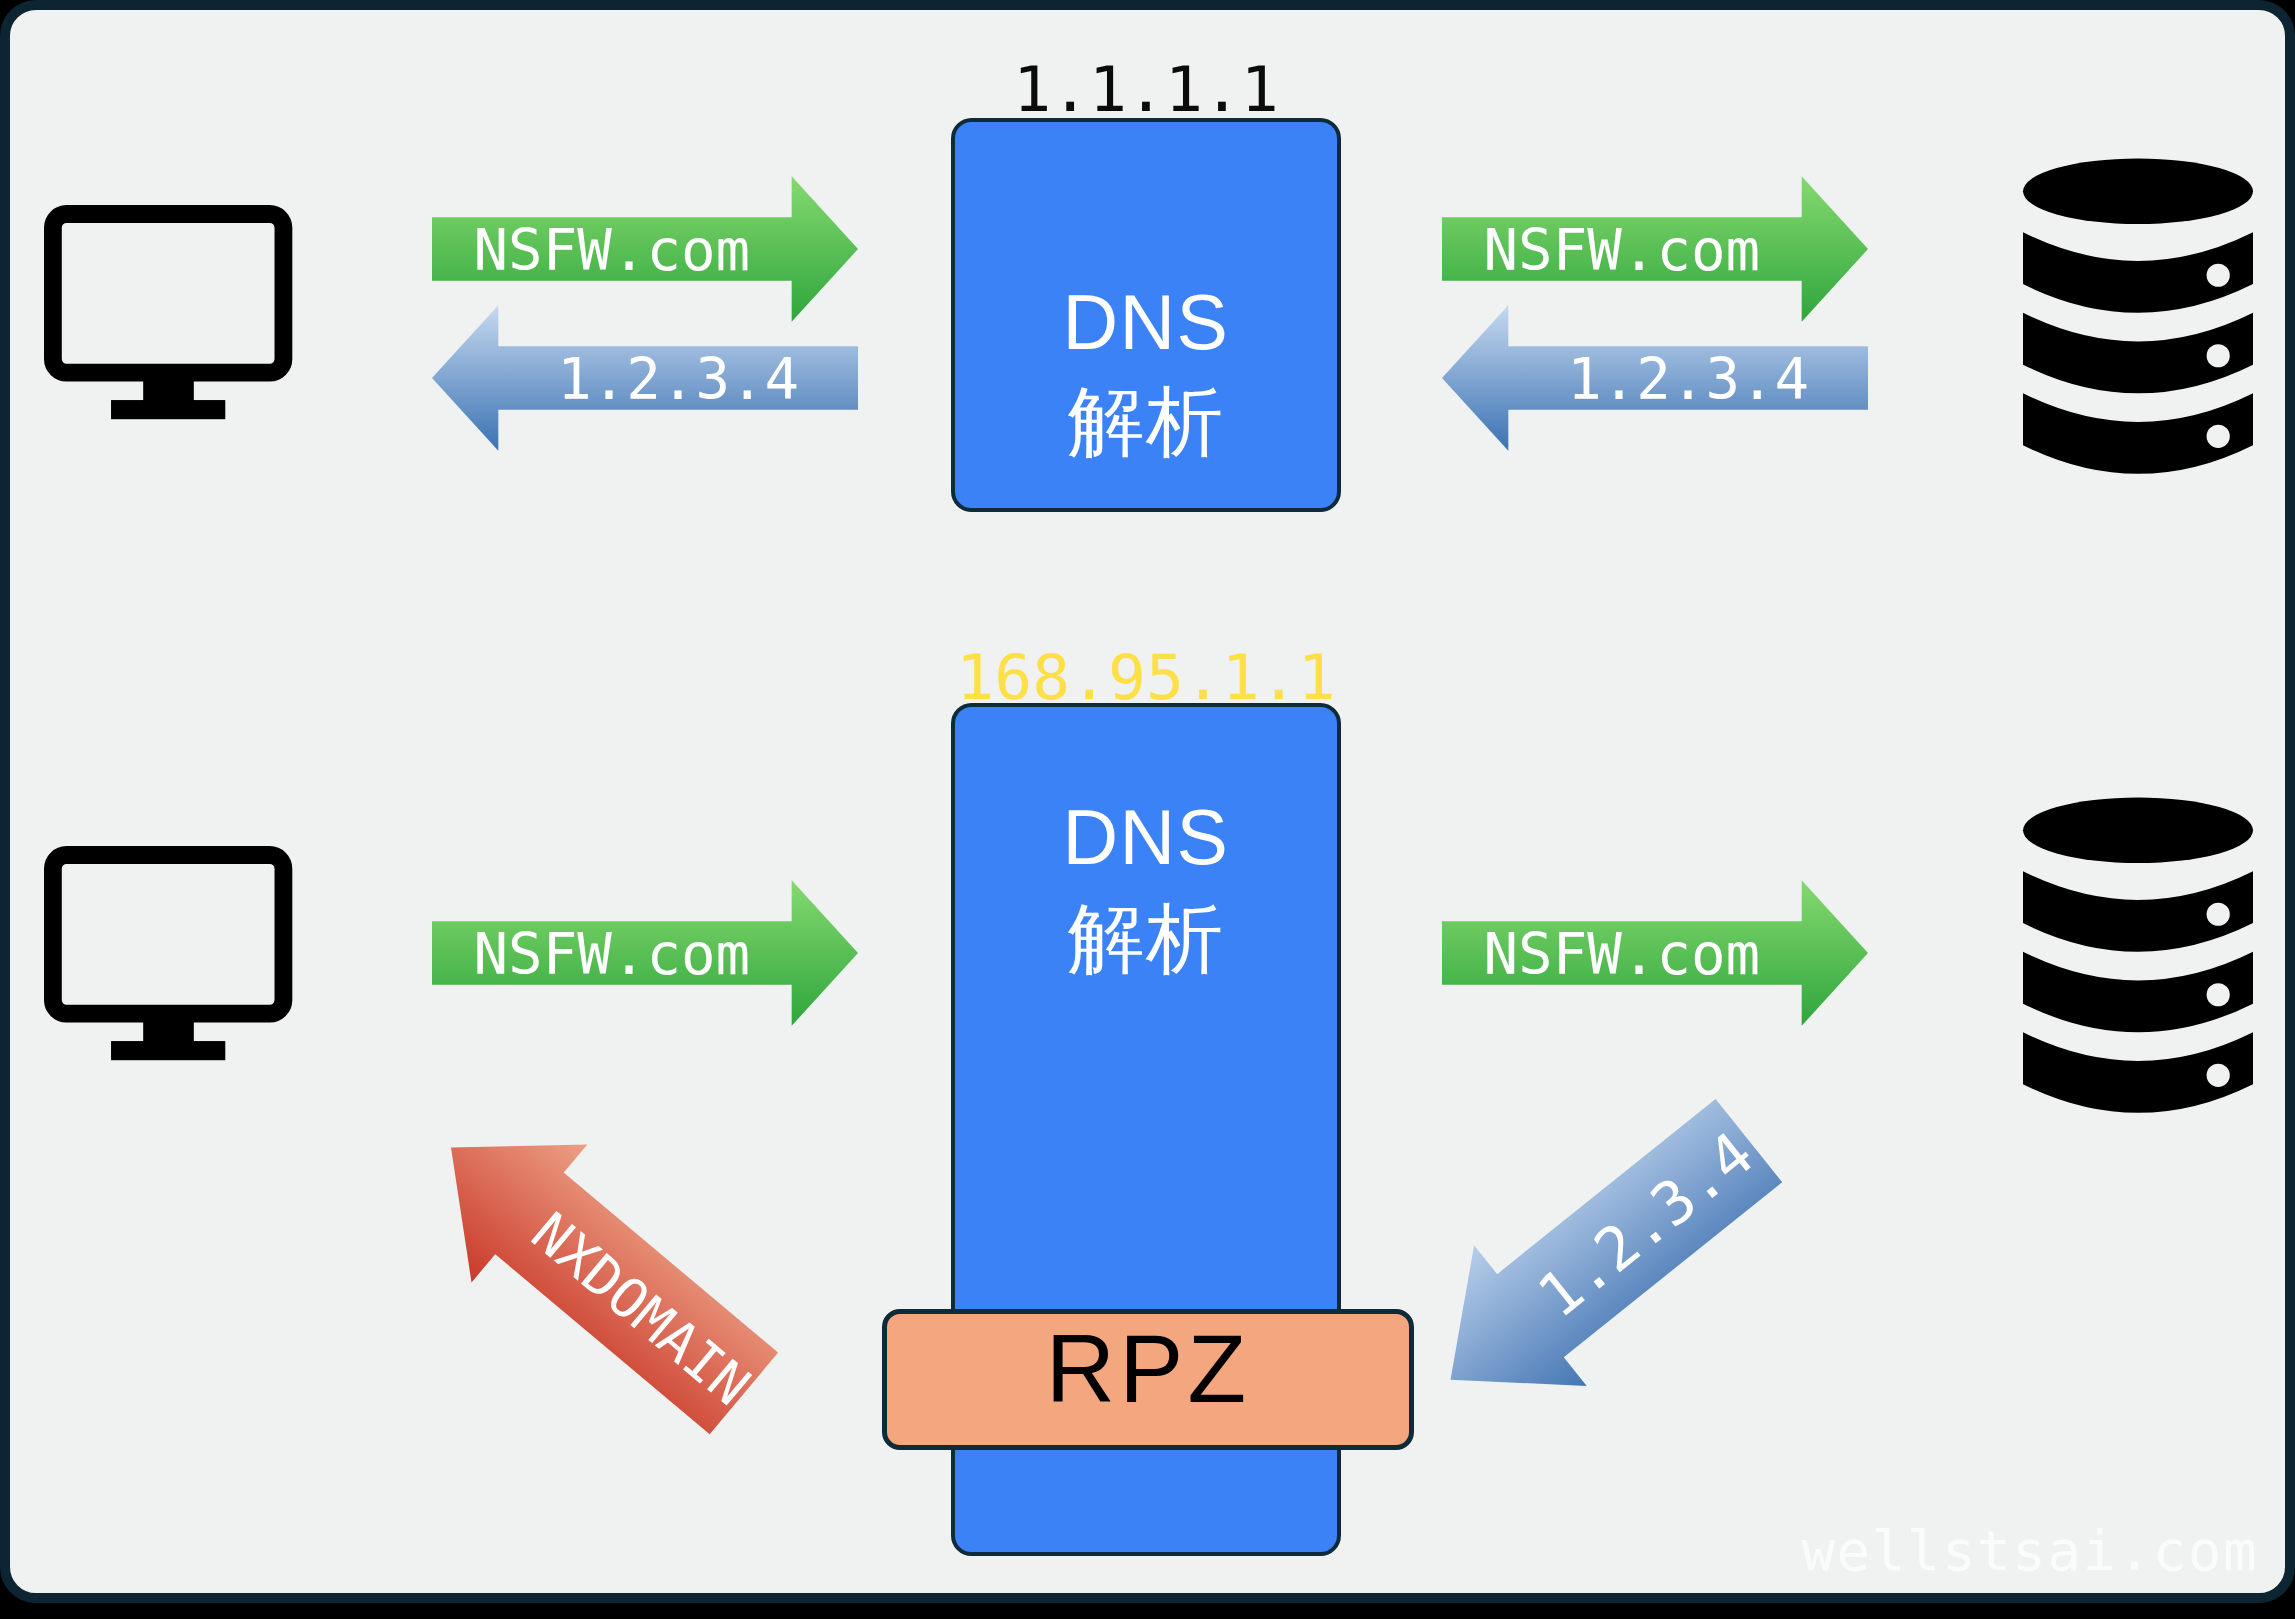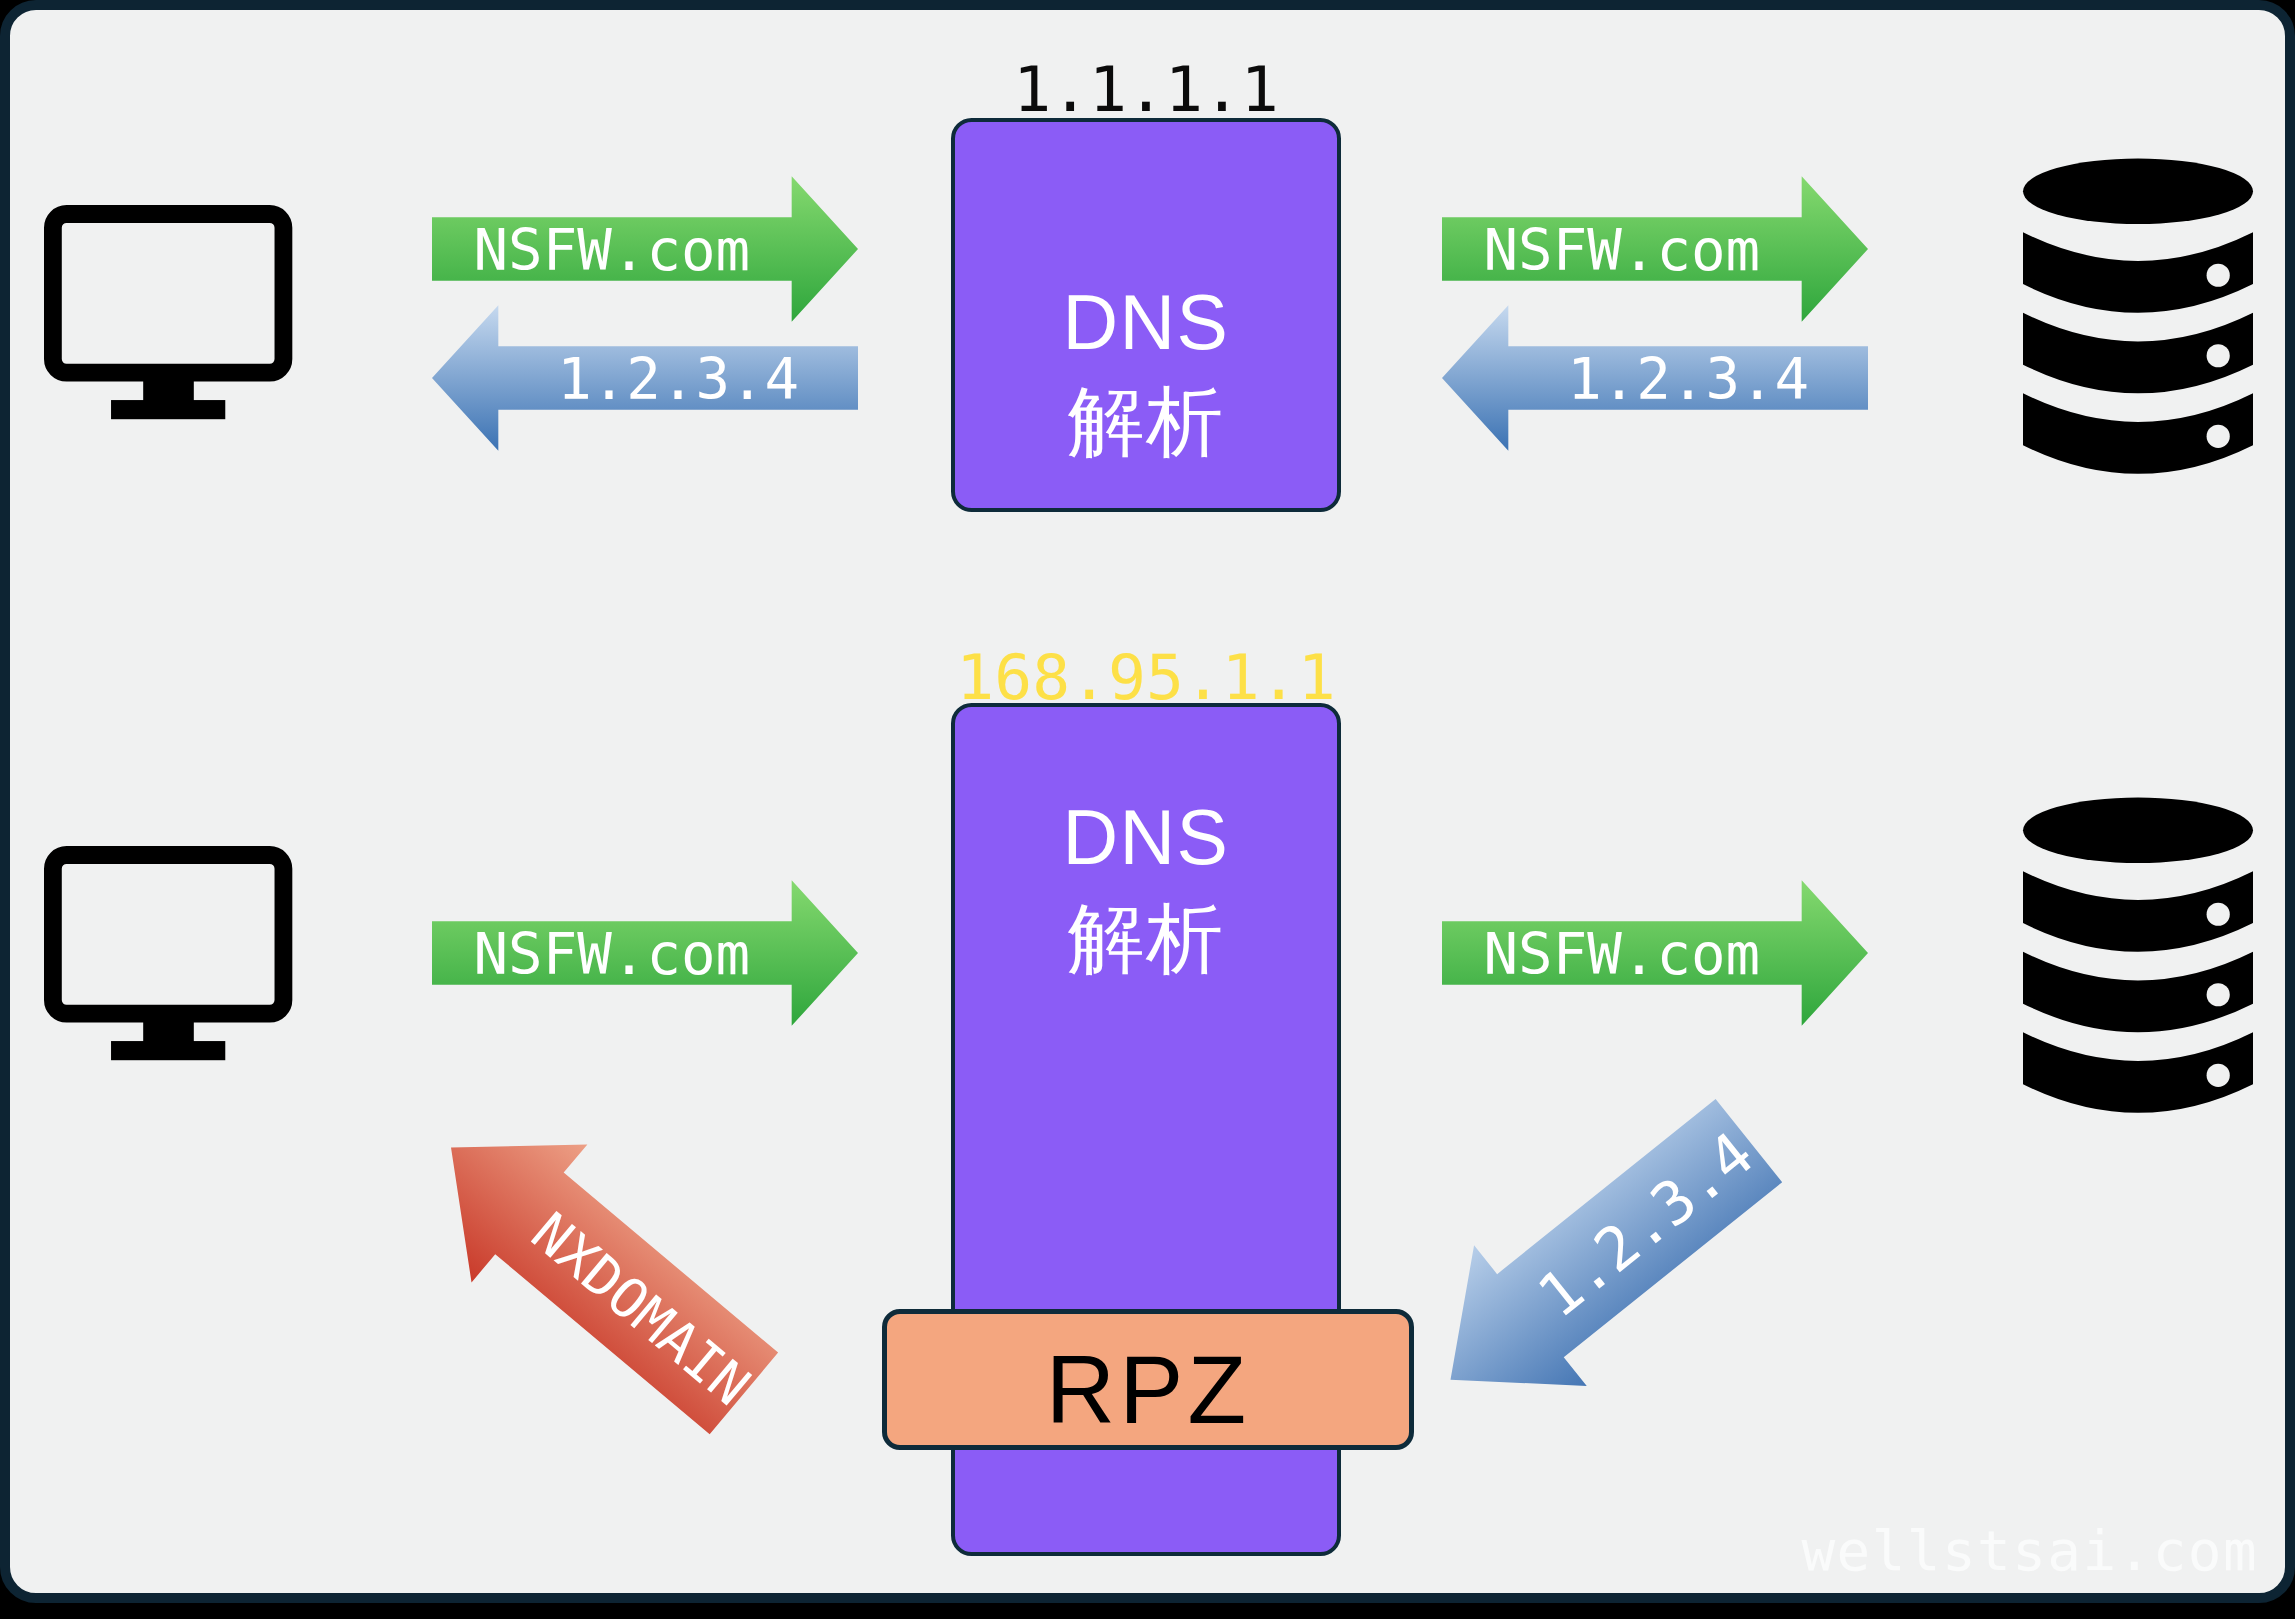--- a/index.html
+++ b/index.html
@@ -18,21 +18,21 @@
     border:10.3px solid #0d2433;
     border-radius:36px;
   }
   .abs{position:absolute;}
   svg{overflow:visible;display:block;}
 
   
   .dns-box{
     position:absolute;
     box-sizing:border-box;
-    background:#8b5cf6;
+    background:#3b82f6;
     border:4.8px solid #0e2b3a;
     border-radius:20.5px;
     color:#ffffff;
   }
   .dns-box .dns-text{
     position:absolute;left:0;width:100%;
     text-align:center;
     line-height:87px;
     font-size:77px;
     letter-spacing:1.4px;
@@ -54,21 +54,21 @@
 
   
   .rpz-box{
     position:absolute;
     left:882px;top:1309px;
     width:532px;height:141px;
     box-sizing:border-box;
     background:#f4a67f;
     border:5.5px solid #0e2b3a;
     border-radius:18px;
-    display:flex;align-items:flex-end;justify-content:center;
+    display:flex;align-items:flex-start;justify-content:center;
     font-size:96px;
     letter-spacing:4.1px;
     color:#000;
     z-index:5;
   }
 
   .watermark{
     position:absolute;
     right:37px;top:1518px;
     font-family:"DejaVu Sans Mono","Liberation Mono",monospace;

